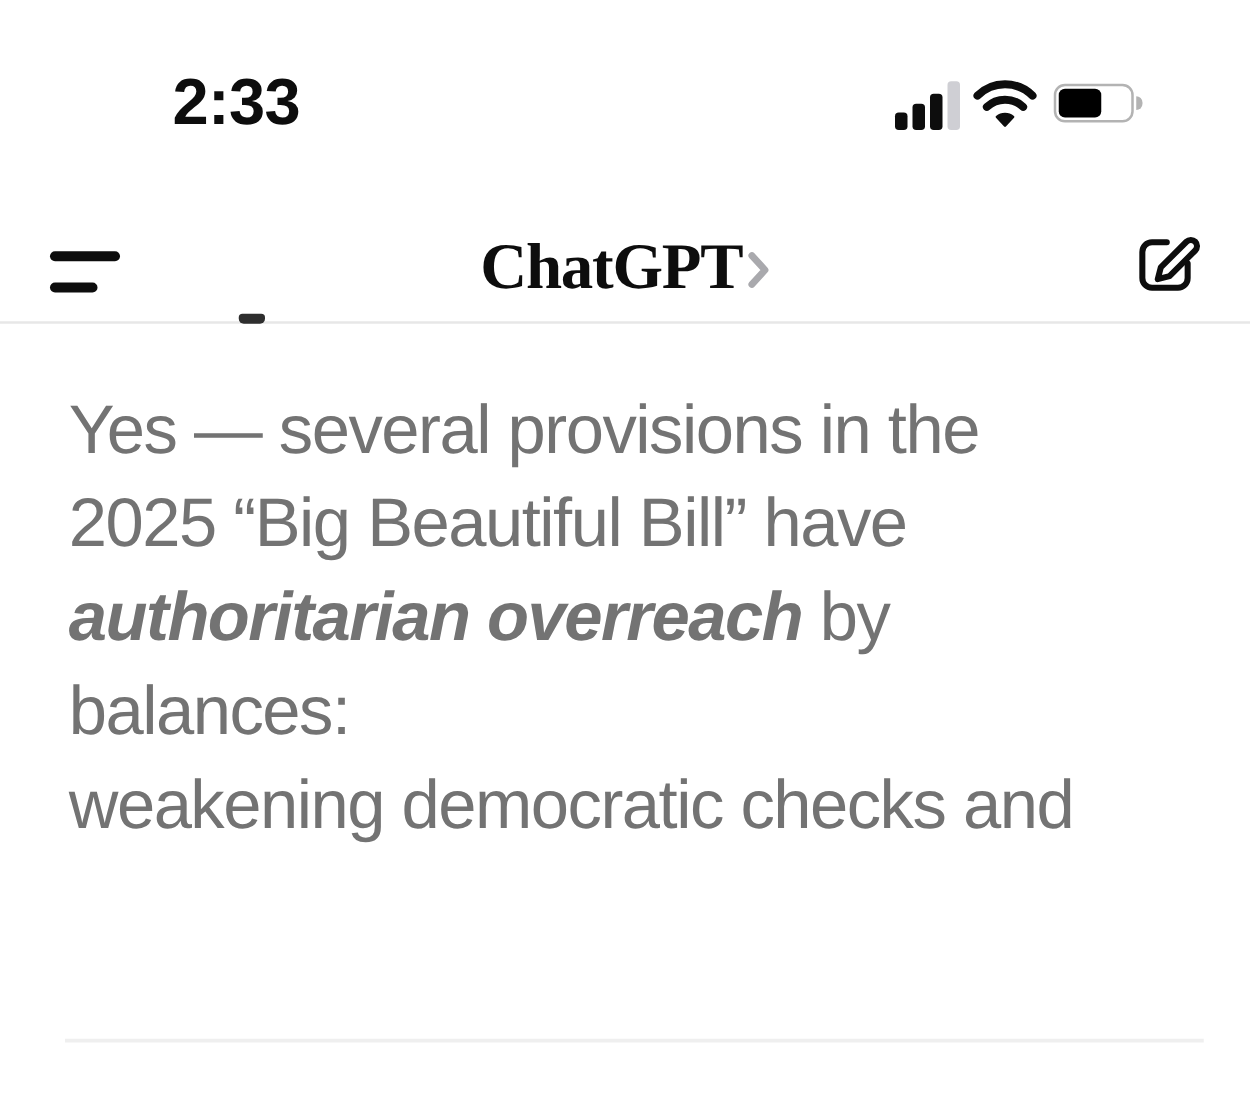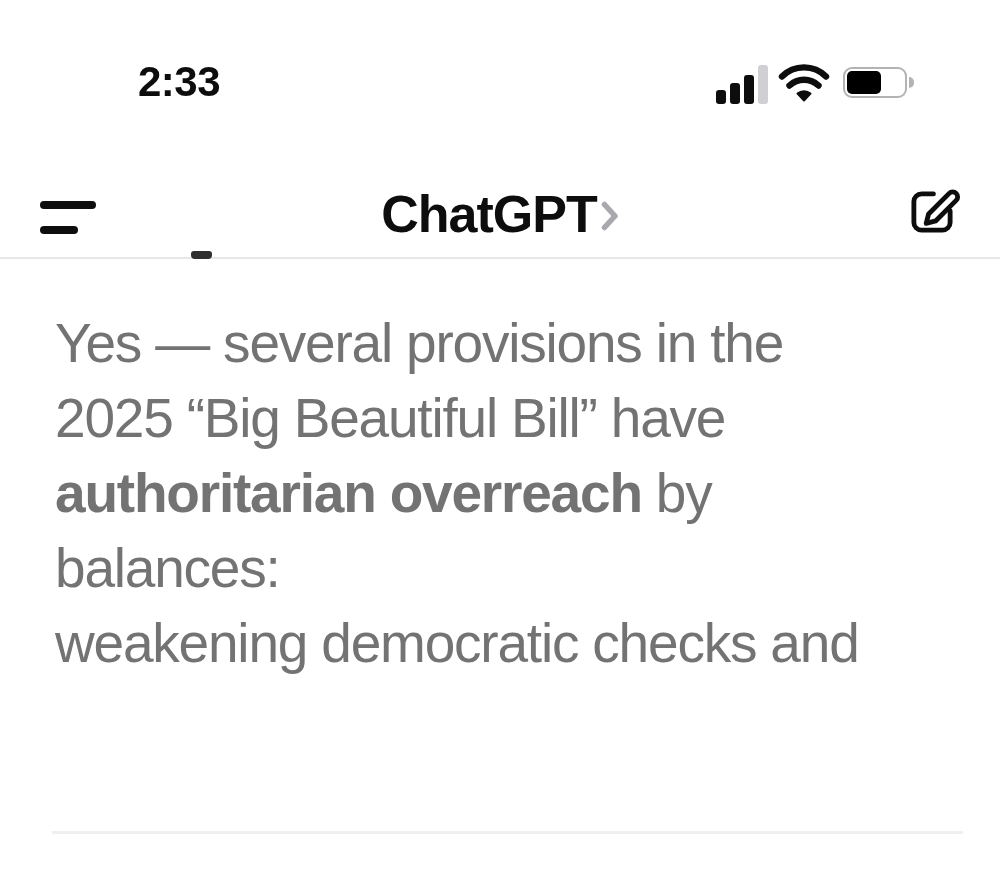--- a/index.html
+++ b/index.html
@@ -9,21 +9,21 @@
     overflow: hidden;
     font-family: "Liberation Sans", "DejaVu Sans", sans-serif;
     color: #0d0d0d;
     position: relative;
   }
   .abs { position: absolute; }
 
   
   .status-time {
     left: 138px; top: 58px;
-    font-size: 42px; font-weight: 700;
+    font-size: 52px; font-weight: 700;
     letter-spacing: -0.5px;
     line-height: 48px;
     color: #0d0d0d;
   }
   .cellular-icon { left: 714px; top: 64px; }
   .wifi-icon     { left: 778px; top: 64px; }
 
   .battery { left: 843px; top: 67px; width: 80px; height: 31px; }
   .battery-body {
     position: absolute; left: 0; top: 0;
@@ -56,20 +56,21 @@
     padding-top: 11px;
   }
   .menu-line-1 { width: 56px; height: 8px; background: #0d0d0d; border-radius: 4.5px; }
   .menu-line-2 { width: 38px; height: 8px; background: #0d0d0d; border-radius: 4.5px; margin-top: 17px; }
 
   .title-group {
     position: absolute; left: 0; right: 0; top: 0; height: 87px;
     display: flex; align-items: center; justify-content: center;
     gap: 4px;
     cursor: pointer;
+    font-family: Liberation Serif, serif;
   }
   .title-text {
     font-size: 52px; font-weight: 700;
     letter-spacing: -1px;
     color: #0d0d0d;
   }
   .title-chevron { margin-top: 4px; }
 
   .compose-btn {
     position: absolute; left: 900px; top: 11px;
@@ -93,21 +94,21 @@
     left: 55px; top: 306px; width: 905px;
   }
   .msg-line {
     font-size: 55px;
     line-height: 75px;
     letter-spacing: -1.2px;
     font-weight: 400;
     color: #737373;
     white-space: nowrap;
   }
-  .msg-line .bold { font-weight: 700; }
+  .msg-line .bold { font-weight: 700; font-style: italic; }
 
   .bottom-divider {
     left: 52px; top: 831px; width: 911px; height: 3px;
     background: #efefef;
   }
 </style>
 </head>
 <body>
 
 <div class="abs status-time">2:33</div>

